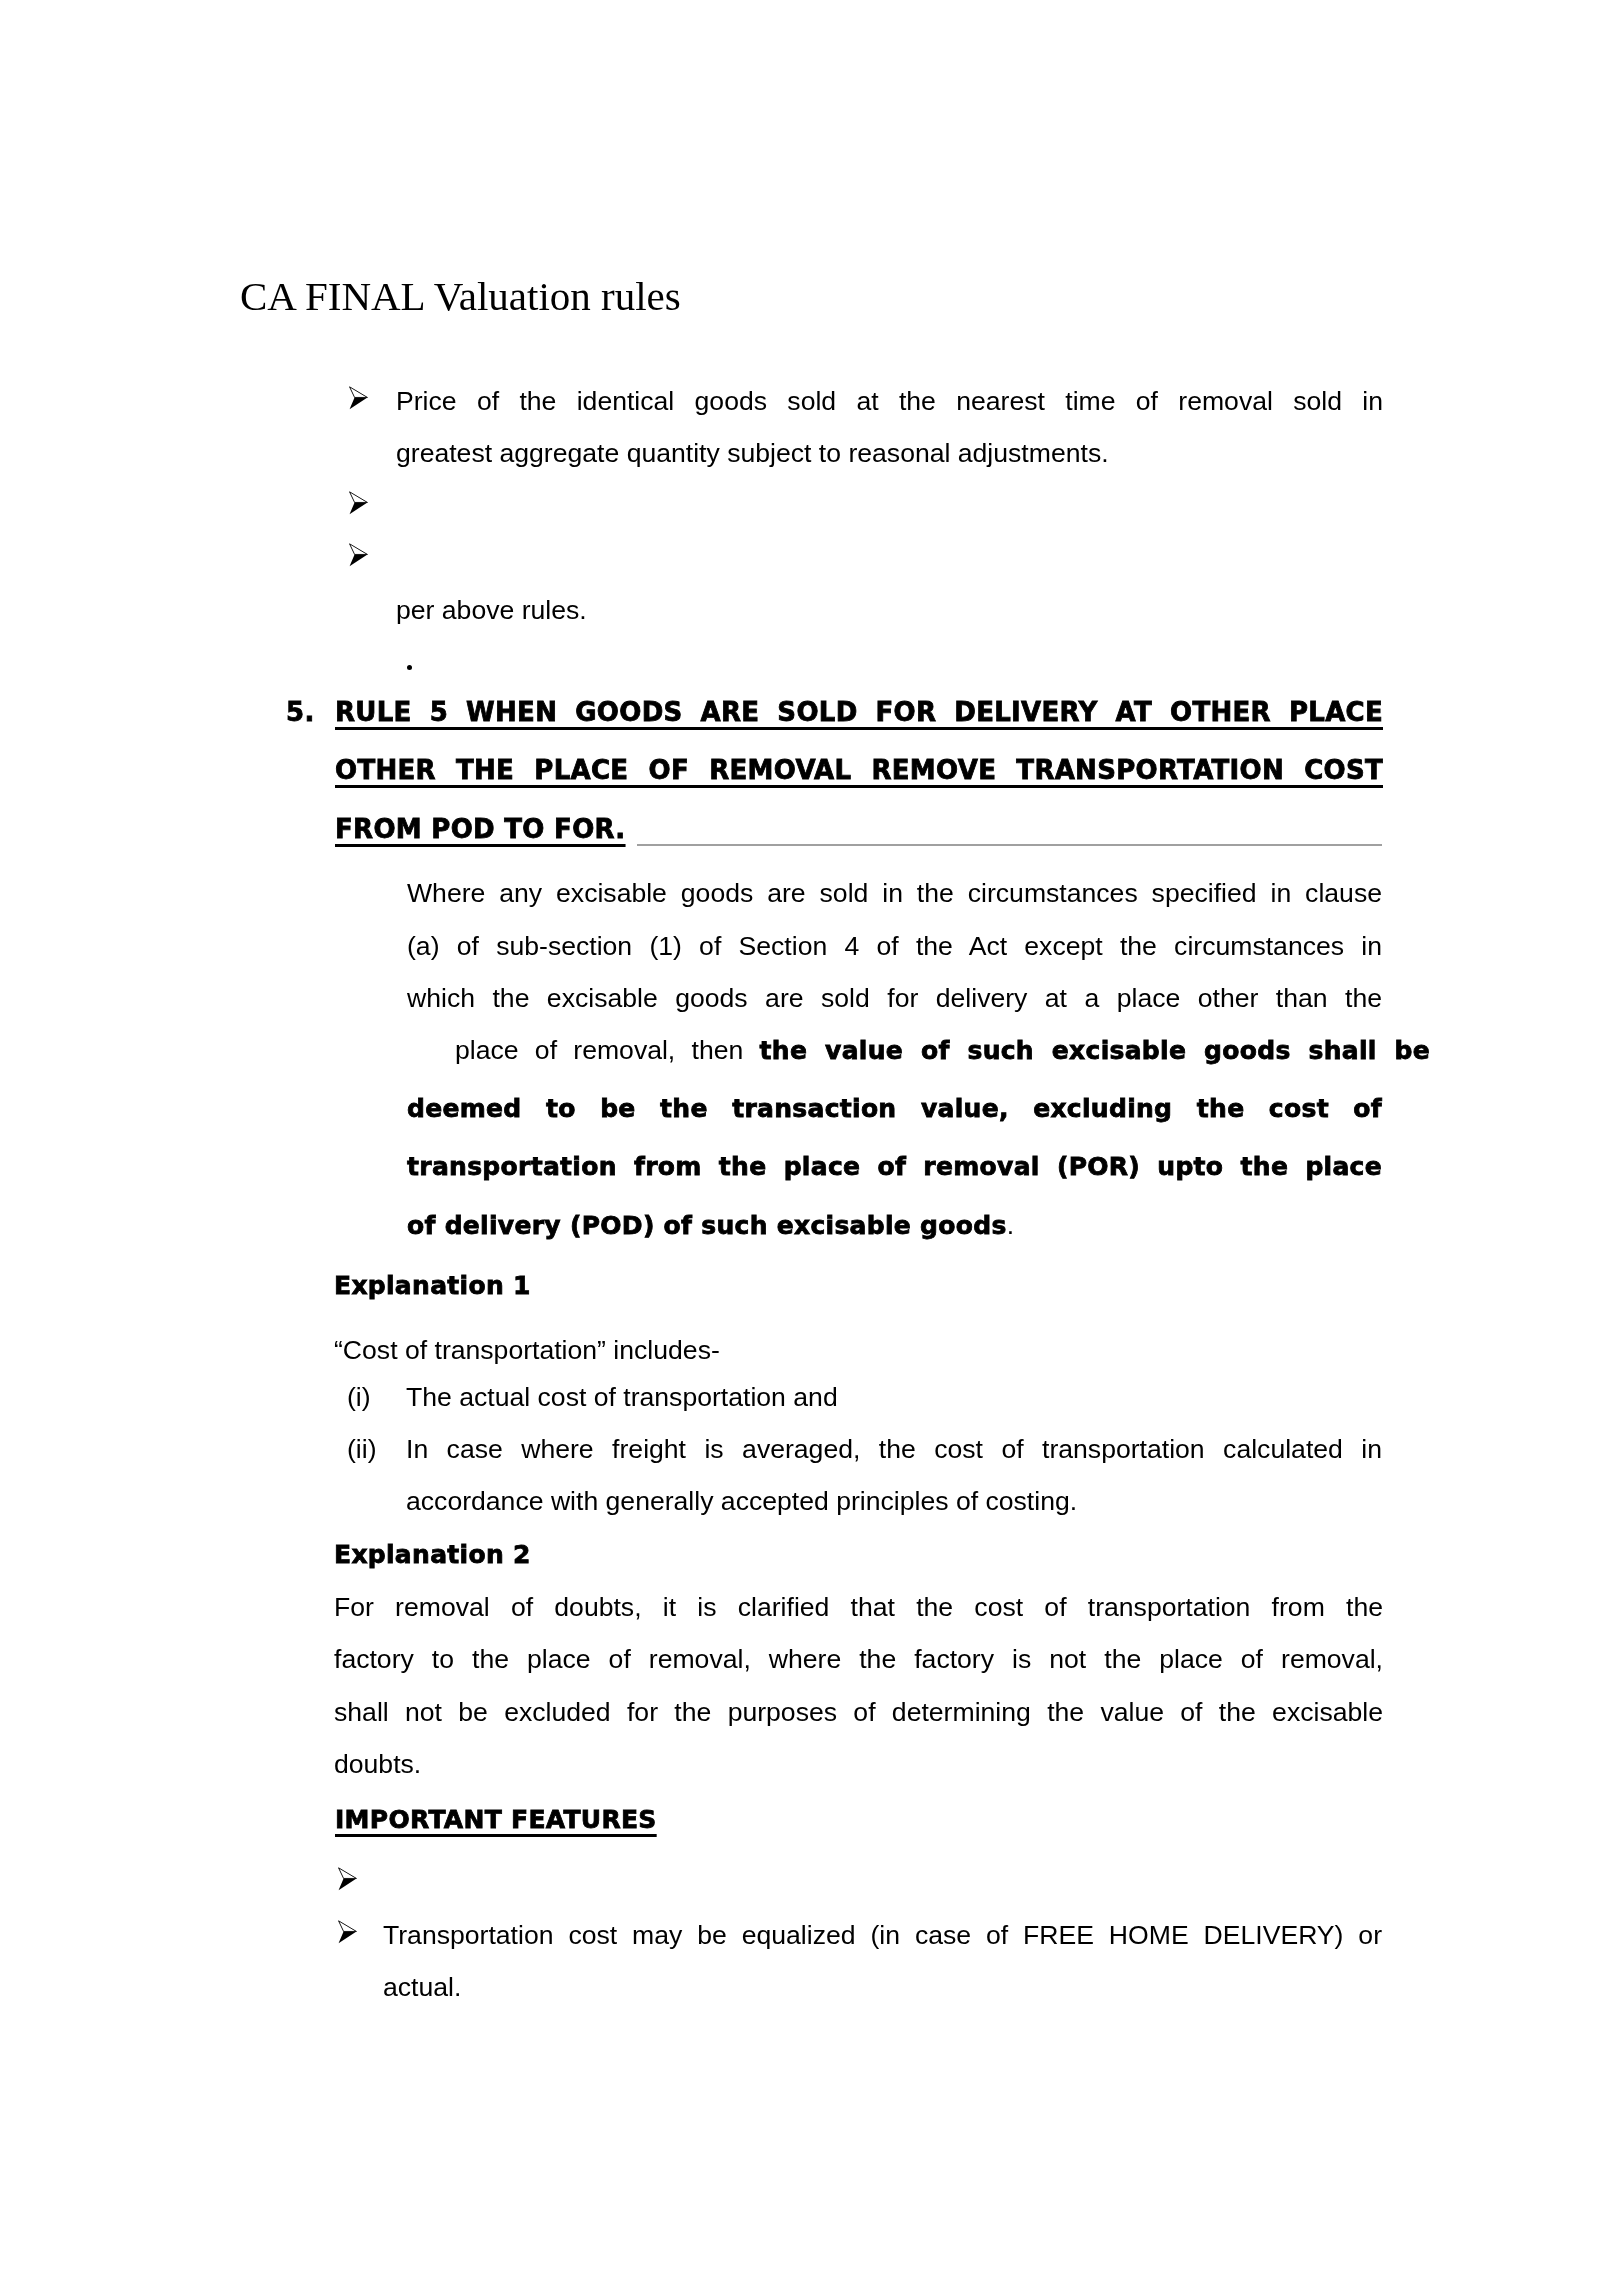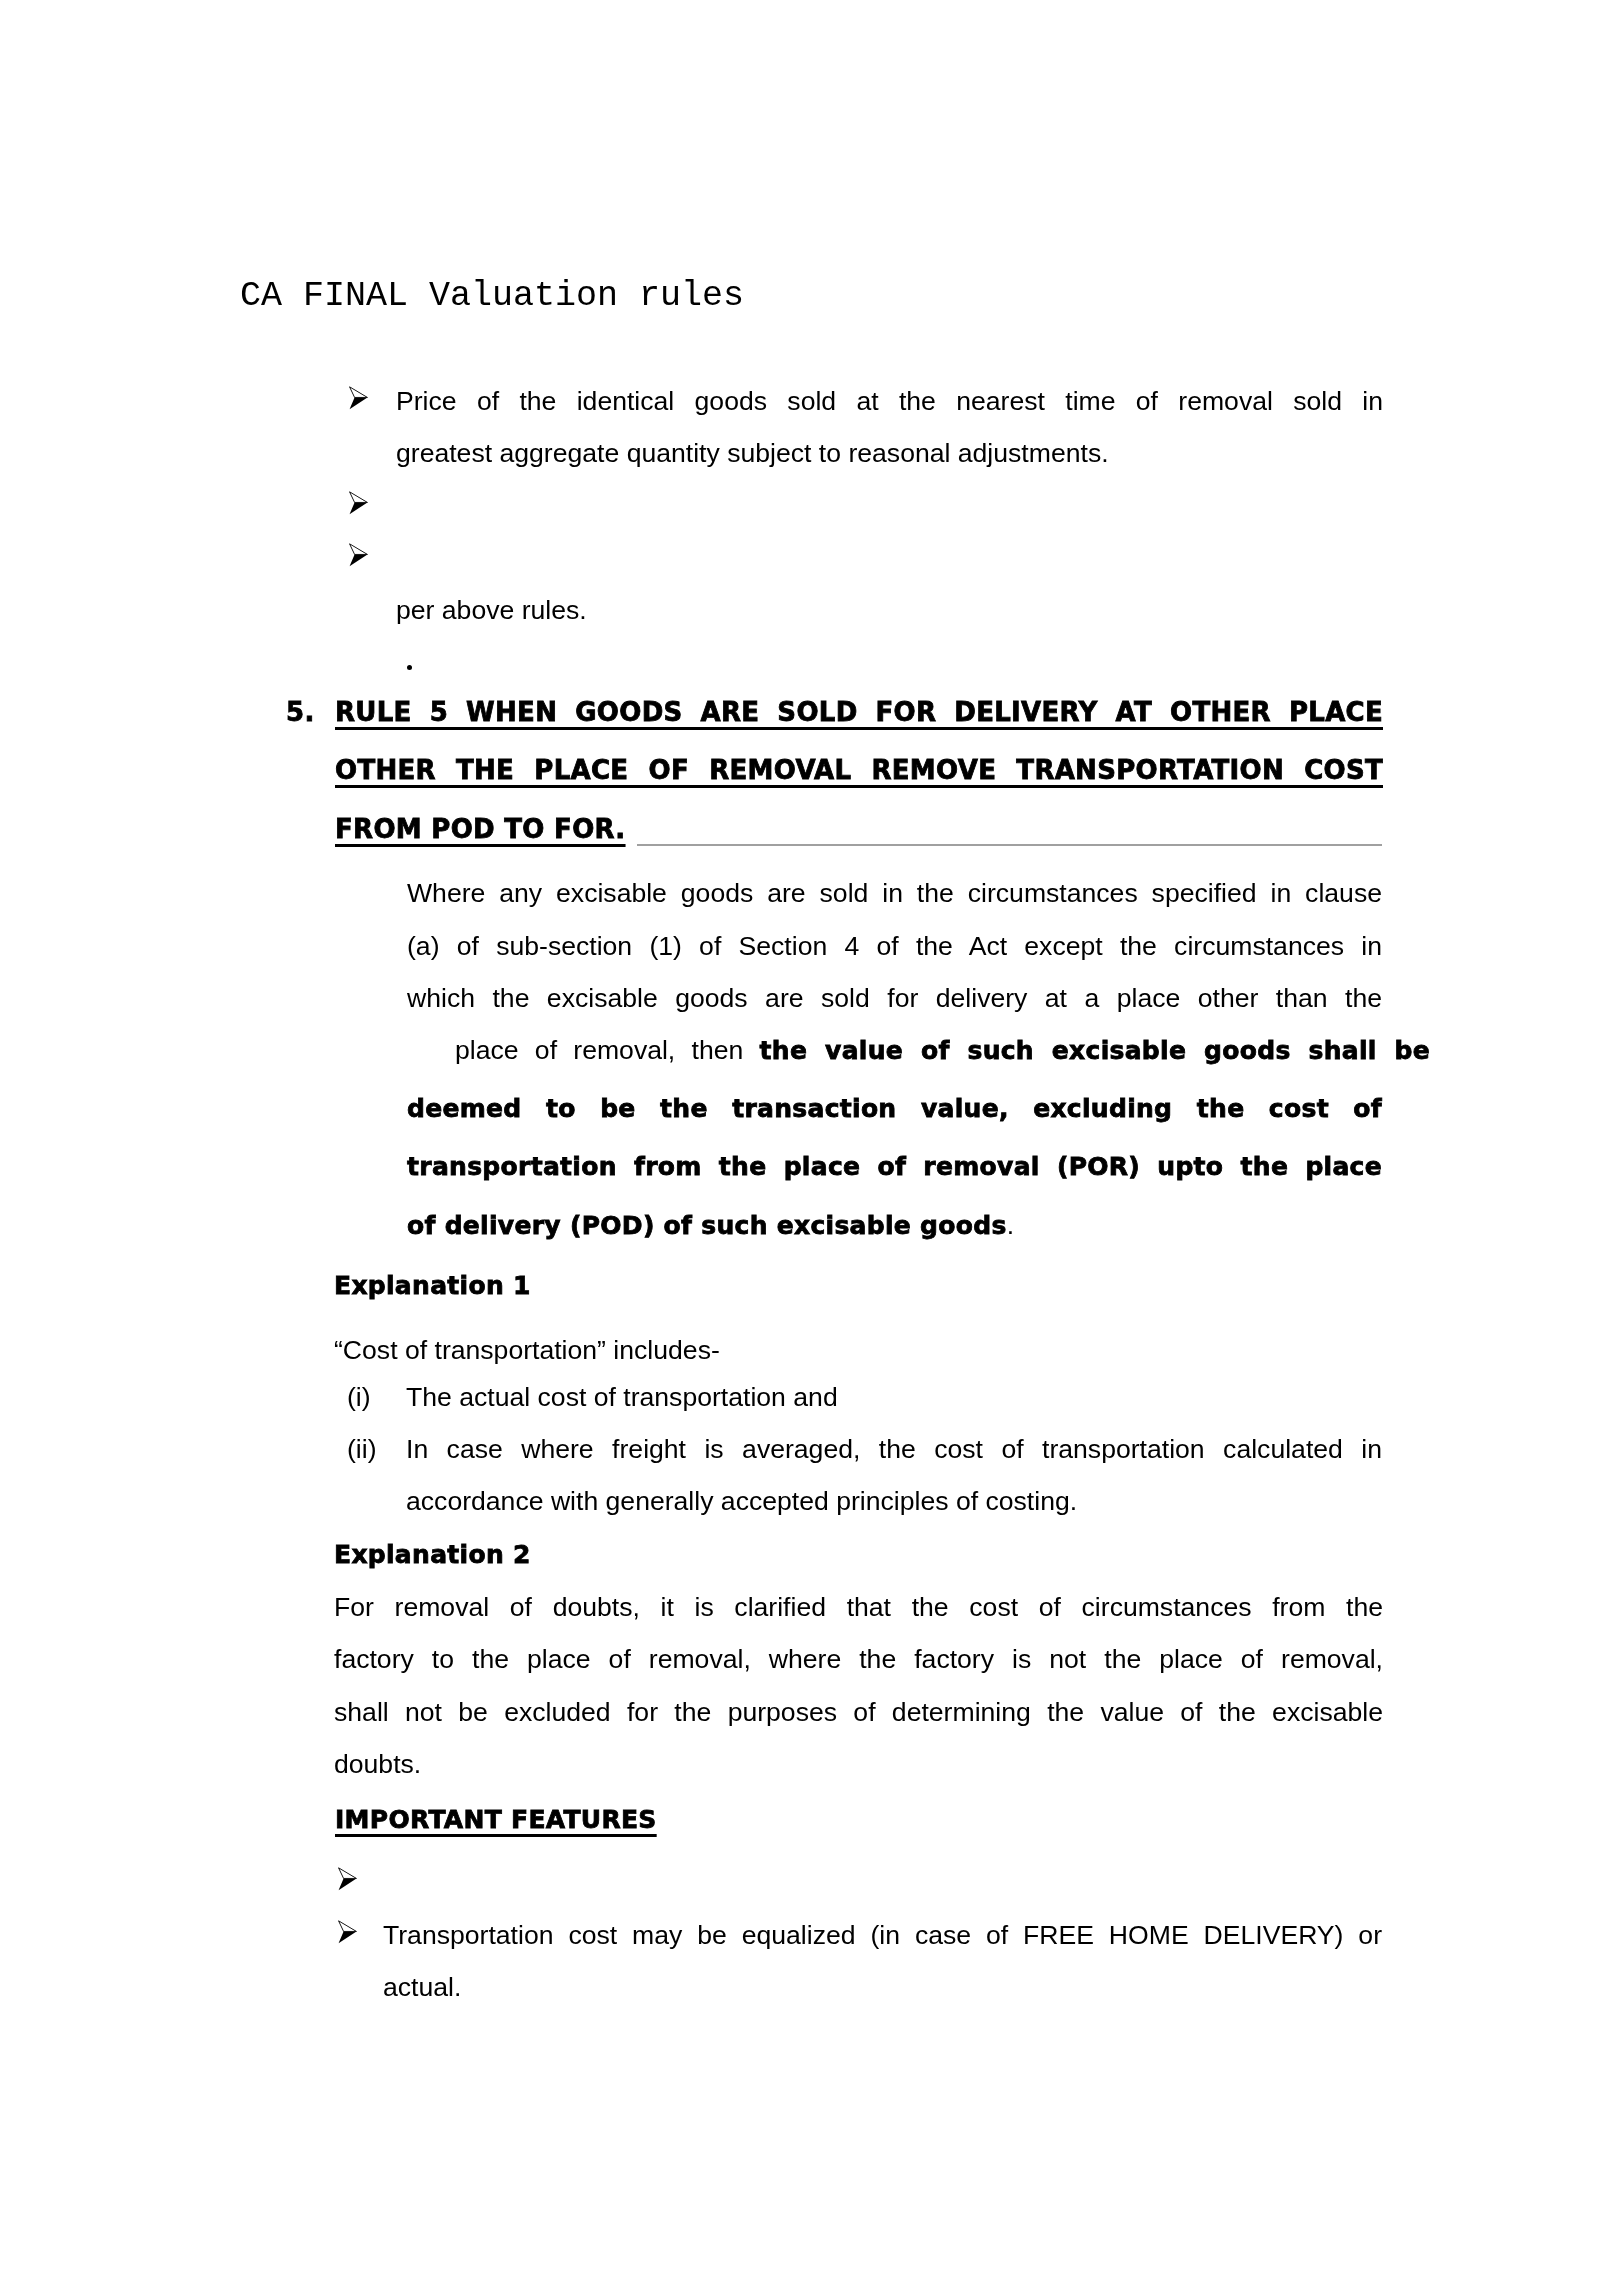--- a/index.html
+++ b/index.html
@@ -1,19 +1,19 @@
 <!DOCTYPE html>
 <html style="font-size:9px"><head>
 <meta charset="utf-8">
 <style>
   html, body { margin: 0; padding: 0; background: #ffffff; }
   body { width: 1623px; height: 2295px; position: relative; overflow: hidden; color: #000; }
   .page { position: absolute; left: 0; top: 0; width: 1623px; height: 2295px; background: #fff; }
   .abs { position: absolute; white-space: nowrap; }
-  .header { left: 240px; top: 276px; font-family: Liberation Mono, monospace; font-size: 35px; line-height: 40px; }
+  .header { left: 240px; top: 276px; font-family: Liberation Serif, serif; font-size: 41px; line-height: 40px; }
   .sans { font-family: "Liberation Sans", "DejaVu Sans", sans-serif; }
   .body-text { font-size: 26.6px; }
   .heavy { font-family: "DejaVu Sans", "Liberation Sans", sans-serif; font-weight: 900; -webkit-text-stroke: 0.8px #000; letter-spacing: 0.3px; }
   .line { position: absolute; white-space: nowrap; }
   .justify { display: block; text-align: justify; text-align-last: justify; }
   .bullet-icon { position: absolute; width: 19px; height: 24px; }
   .bullet-icon svg { width: 19px; height: 24px; display: block; }
   .underline { text-decoration: underline; text-decoration-thickness: 2.8px; text-underline-offset: 5.7px; }
   .gray-rule { position: absolute; height: 2.3px; background: #a0a0a0; }
   .dot { position: absolute; width: 5.1px; height: 5.1px; border-radius: 50%; background: #000; }
@@ -90,21 +90,21 @@
   <div class="line sans body-text" style="left:347px; top:1382px;">(i)</div>
   <div class="line sans body-text" style="left:406px; top:1382px;">The actual cost of transportation and</div>
   <div class="line sans body-text" style="left:347px; top:1434px;">(ii)</div>
   <div class="line sans body-text" style="left:406px; top:1434px; width:976px;">
       <span class="justify">In case where freight is averaged, the cost of transportation calculated in</span>
     </div>
   <div class="line sans body-text" style="left:406px; top:1486px;">accordance with generally accepted principles of costing.</div>
 
   <div class="line heavy" style="left:334px; top:1540px; font-size:25px;">Explanation 2</div>
   <div class="line sans body-text" style="left:334px; top:1592px; width:1049px;">
-      <span class="justify">For removal of doubts, it is clarified that the cost of circumstances from the</span>
+      <span class="justify">For removal of doubts, it is clarified that the cost of transportation from the</span>
     </div>
   <div class="line sans body-text" style="left:334px; top:1644px; width:1049px;">
       <span class="justify">factory to the place of removal, where the factory is not the place of removal,</span>
     </div>
   <div class="line sans body-text" style="left:334px; top:1697px; width:1049px;">
       <span class="justify">shall not be excluded for the purposes of determining the value of the excisable</span>
     </div>
   <div class="line sans body-text" style="left:334px; top:1749px;">doubts.</div>
 
   <div class="line heavy underline" style="left:335px; top:1805px; font-size:25px;">IMPORTANT FEATURES</div>

